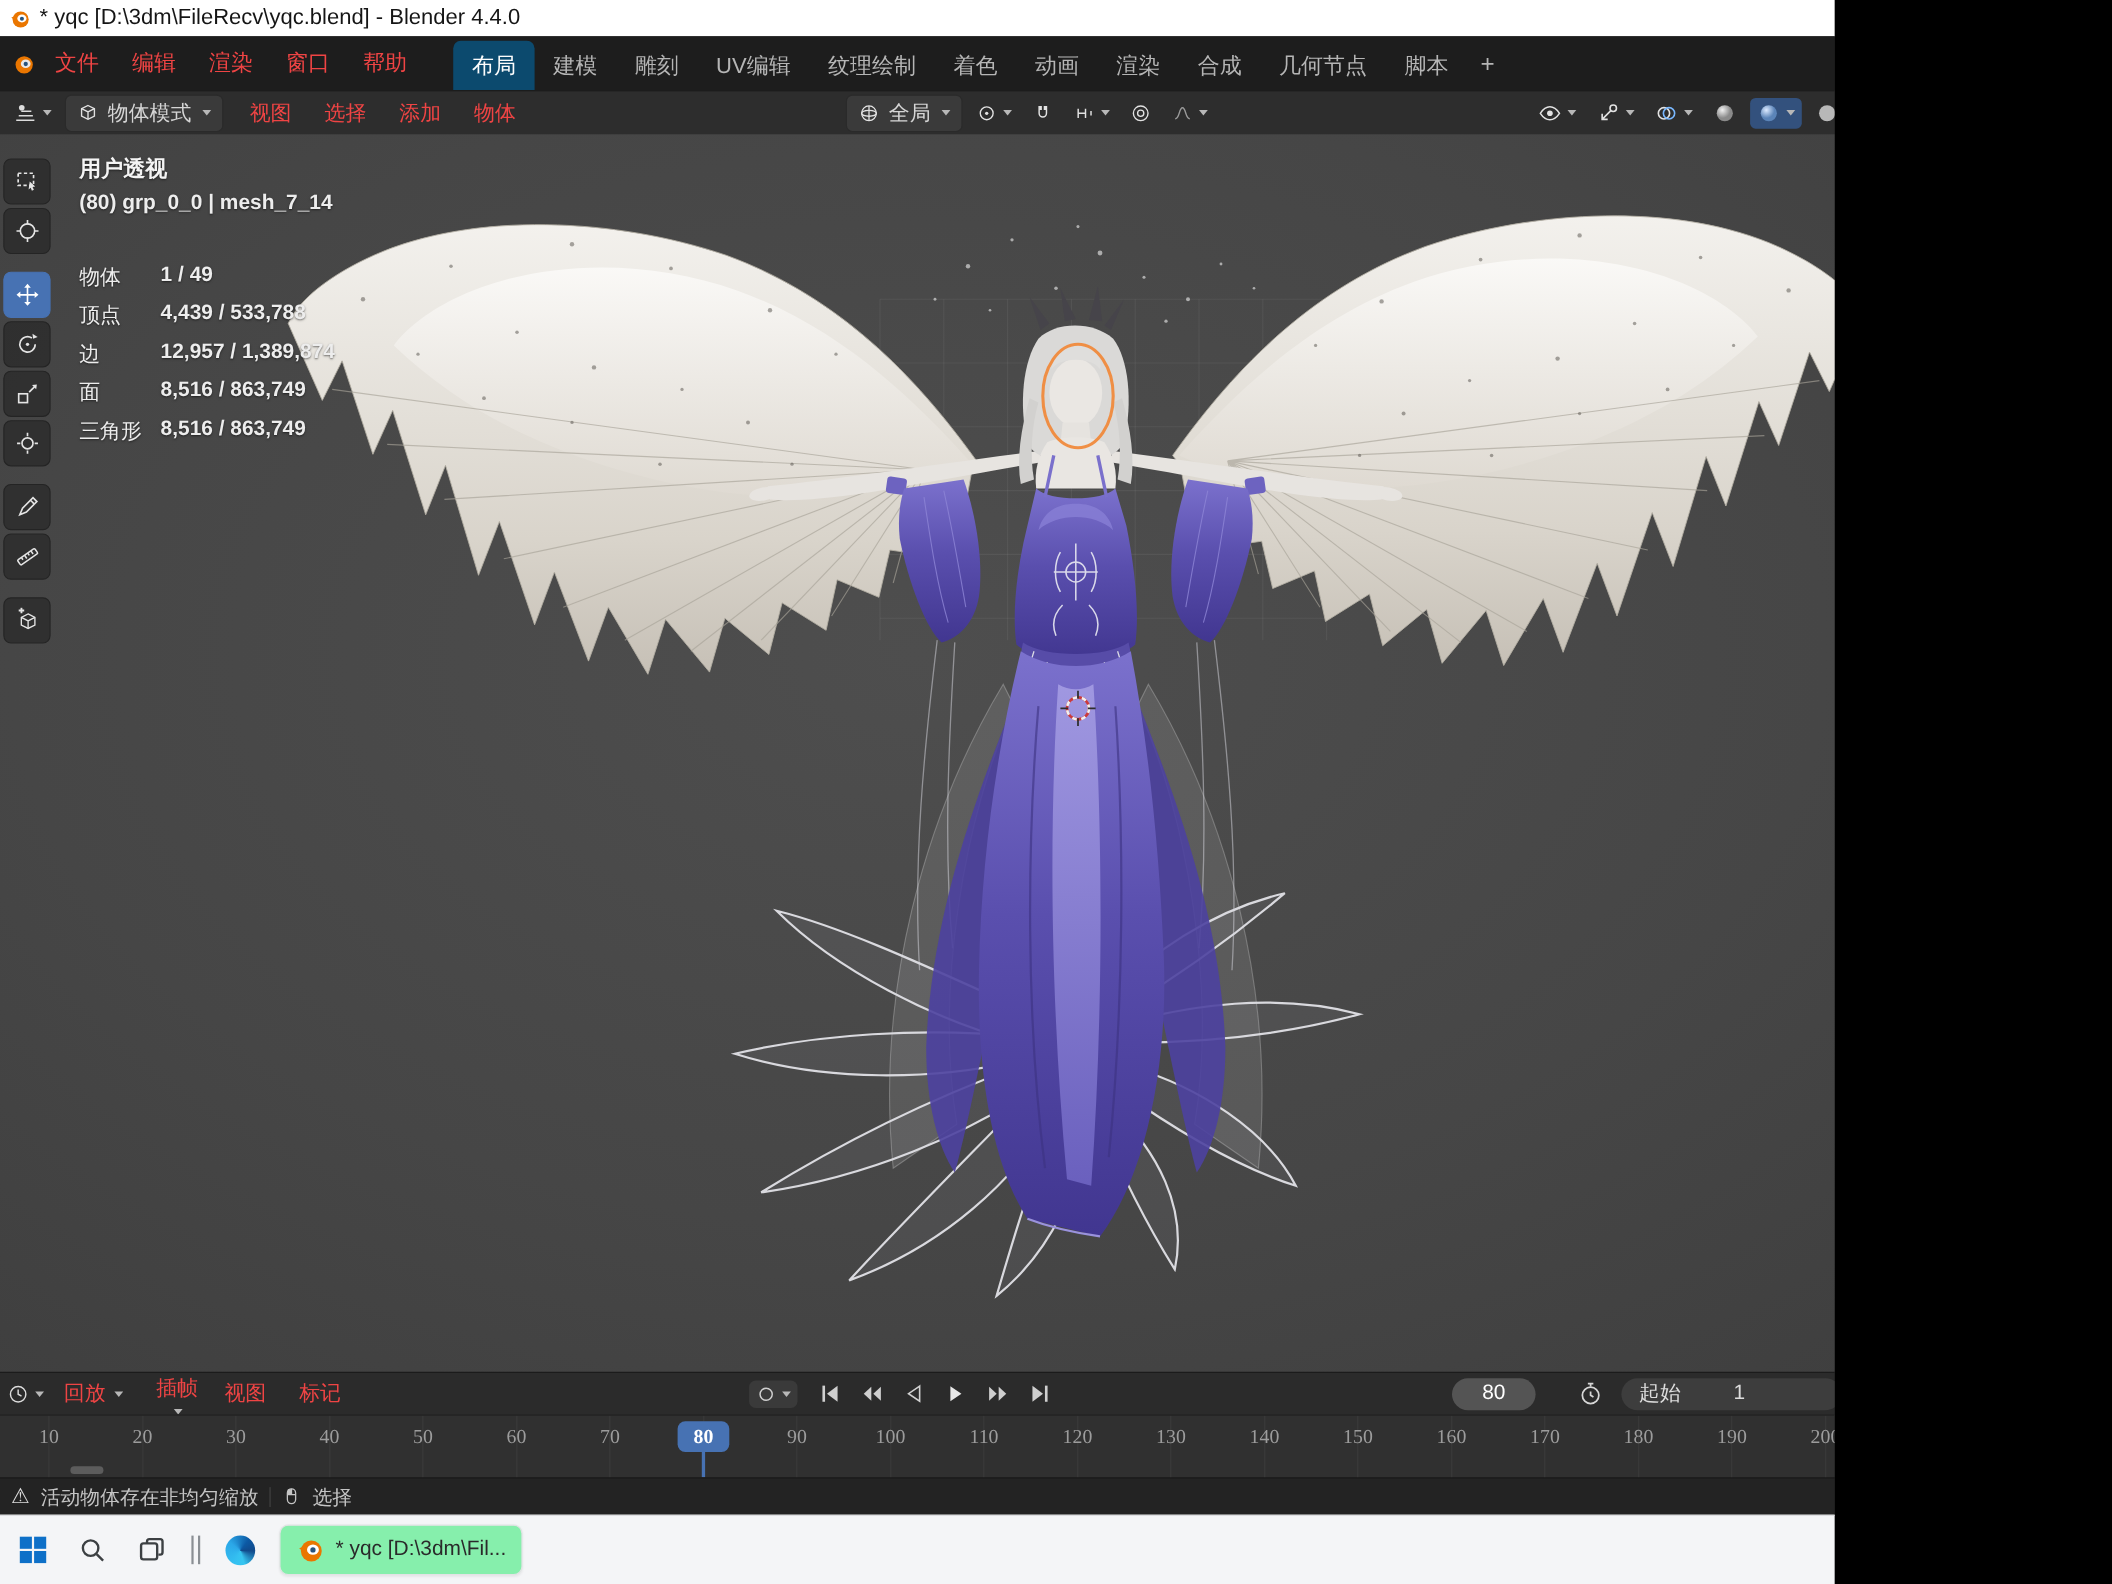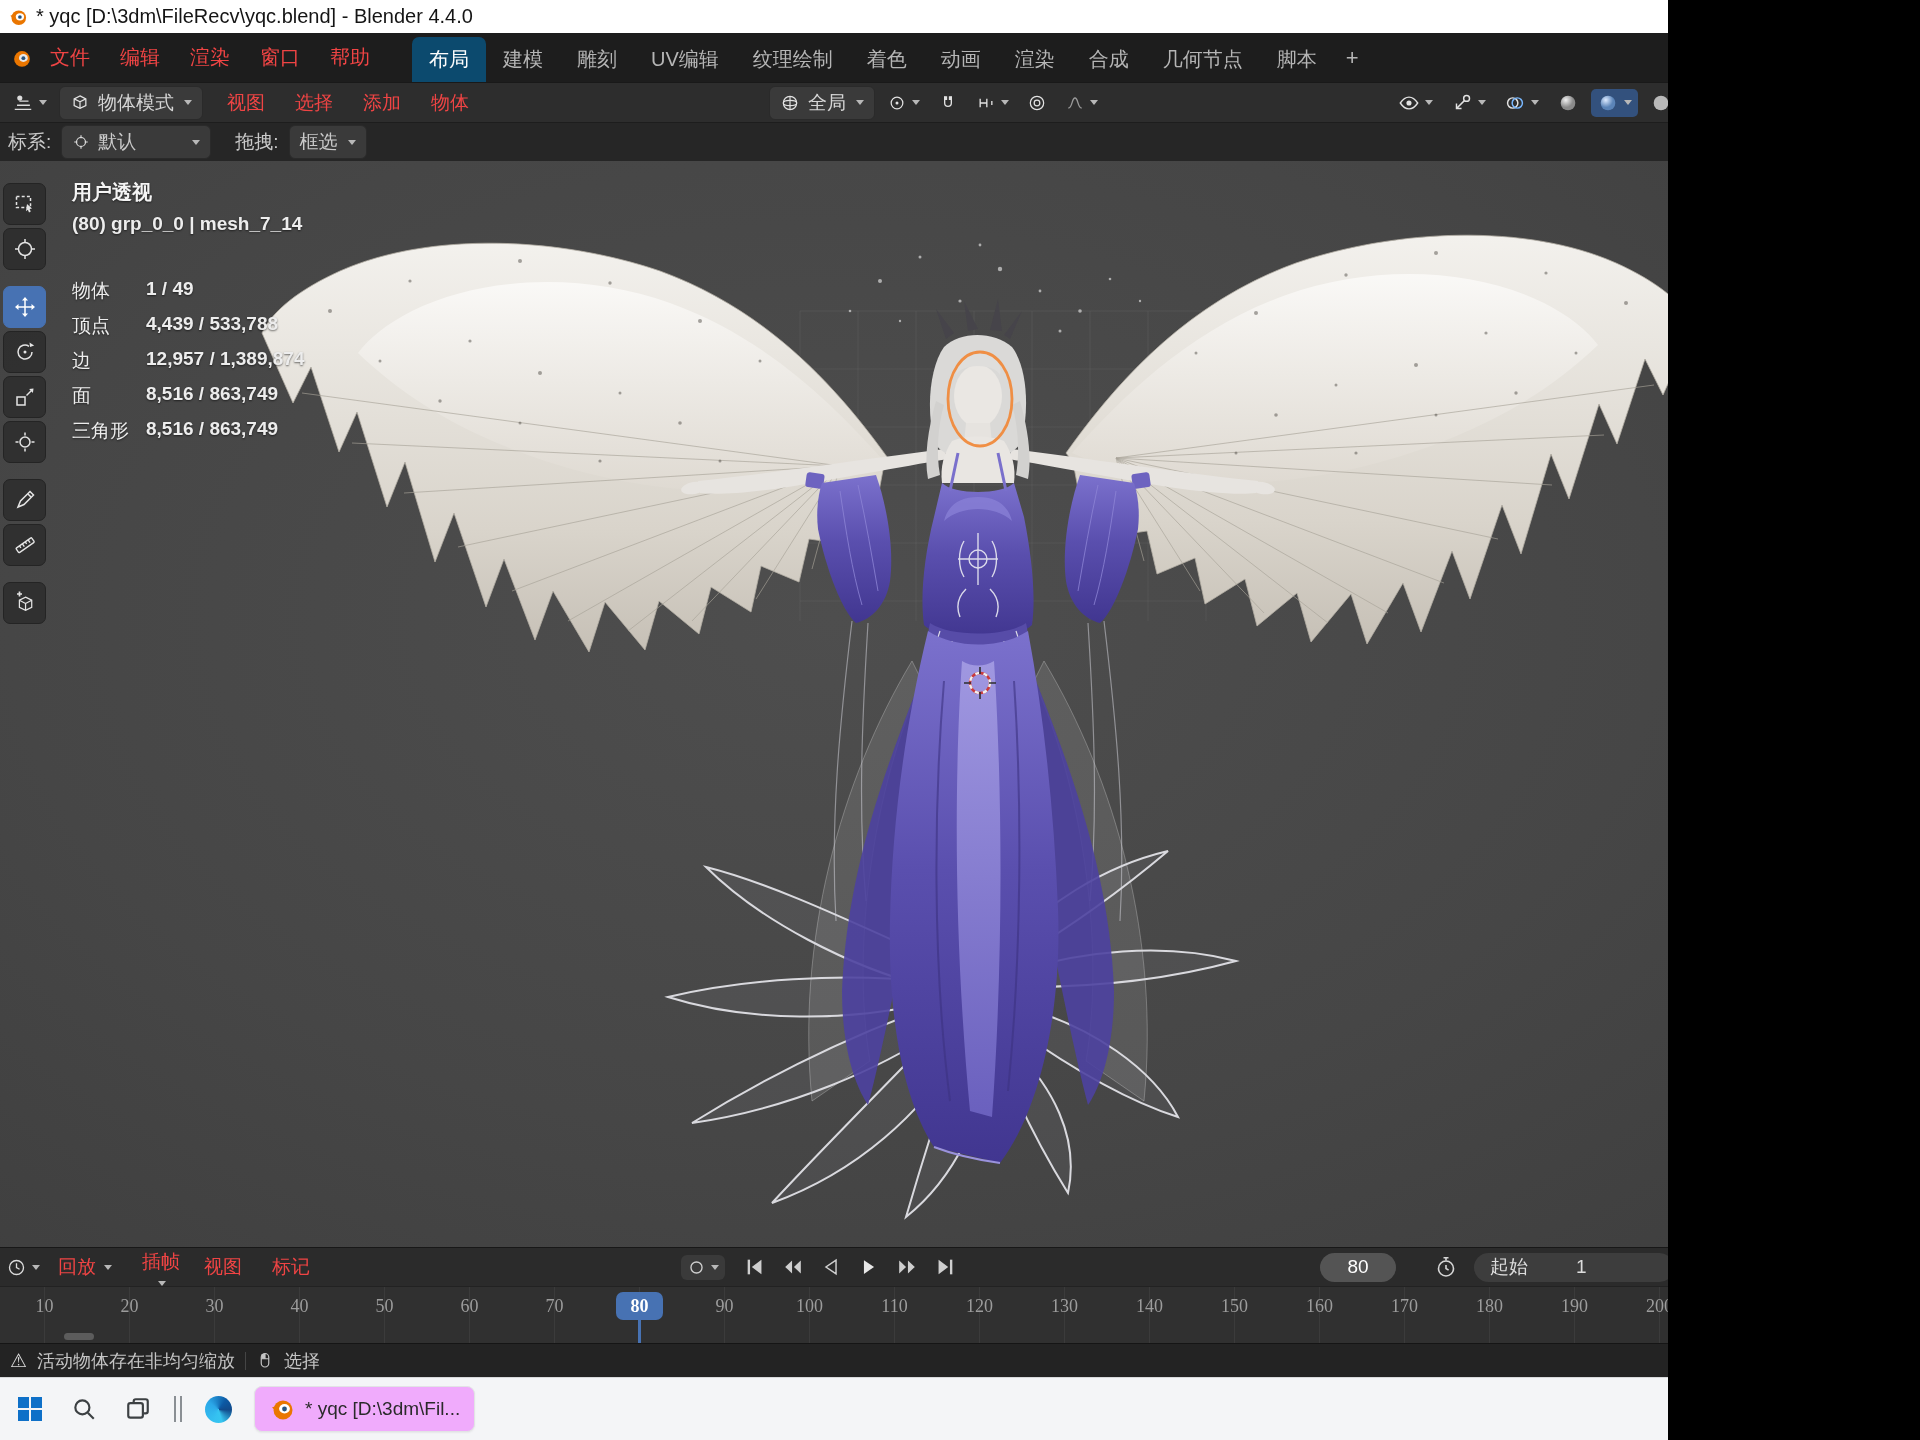--- a/index.html
+++ b/index.html
@@ -65,21 +65,21 @@
   .warnglyph{color:#dcdcdc;font-size:19px;}
 
   
   .taskbar{height:63px;background:#f4f5f7;border-top:1px solid #d8d9db;display:flex;align-items:center;gap:18px;padding:0 12px;flex:0 0 auto;}
   .winlogo{display:grid;grid-template-columns:11px 11px;gap:2px;}
   .winlogo span{width:11px;height:11px;background:#0e70c8;}
   .tb-ico{display:flex;align-items:center;justify-content:center;width:36px;height:44px;border-radius:6px;}
   .tb-div{display:flex;gap:4px;}
   .tb-div i{display:block;width:2px;height:26px;background:#8a8f94;}
   .edge{width:27px;height:27px;border-radius:50%;background:conic-gradient(from 200deg,#35c1f1,#2ba7e8 30%,#0c59a4 55%,#114a8b 70%,#36c5f0 90%,#35c1f1);}
-  .appbtn{height:46px;display:flex;align-items:center;gap:10px;background:#f0abfc;border:1px solid #e2e3e5;border-radius:8px;padding:0 14px;color:#2a2a2a;font-size:19px;box-shadow:0 1px 2px rgba(0,0,0,.06);white-space:nowrap;}
+  .appbtn{height:46px;display:flex;align-items:center;gap:10px;background:#86efac;border:1px solid #e2e3e5;border-radius:8px;padding:0 14px;color:#2a2a2a;font-size:19px;box-shadow:0 1px 2px rgba(0,0,0,.06);white-space:nowrap;}
 </style>
 </head>
 <body>
 
 <div class="screen">
 
   <div class="titlebar">
     <svg class="ic" width="20" height="20" viewBox="0 0 26 26">
         <circle cx="14" cy="14" r="9.5" fill="#ea7600"></circle>
         <path d="M3 11.5 L11 8.5 L13 12.5 L5.5 13.8 Z" fill="#ea7600"></path>
@@ -235,38 +235,20 @@
         <span class="chv"></span>
       </div>
       <div class="icobtn">
         <svg class="ic" width="22" height="22" viewBox="0 0 24 24">
             <circle cx="12" cy="12" r="8" fill="#b8b8b8"></circle>
           </svg>
       </div>
     </div>
   </div>
 
-  <div class="header2">
-    <span>标系:</span>
-    <div class="dd" style="min-width:150px;justify-content:space-between;">
-      <span style="display:flex;align-items:center;gap:8px;">
-        <svg class="ic" width="18" height="18" viewBox="0 0 24 24" fill="none" stroke="#dcdcdc" stroke-width="1.6">
-            <circle cx="12" cy="12" r="6"></circle>
-            <path d="M12 3v4M12 17v4M3 12h4M17 12h4"></path>
-          </svg>
-        <span>默认</span>
-      </span>
-      <span class="chv"></span>
-    </div>
-    <span style="margin-left:14px;">拖拽:</span>
-    <div class="dd">
-      <span>框选</span>
-      <span class="chv"></span>
-    </div>
-  </div>
 
   <div class="viewport">
 
     <svg class="scene" width="1920" height="1086" viewBox="0 0 1920 1086" preserveAspectRatio="none">
       <defs>
         <linearGradient id="wingG" x1="0" y1="0" x2="0" y2="1">
           <stop offset="0%" stop-color="#f3f1ed"></stop>
             <stop offset="70%" stop-color="#d9d4cb"></stop>
             <stop offset="100%" stop-color="#c6c0b6"></stop>
         </linearGradient>

